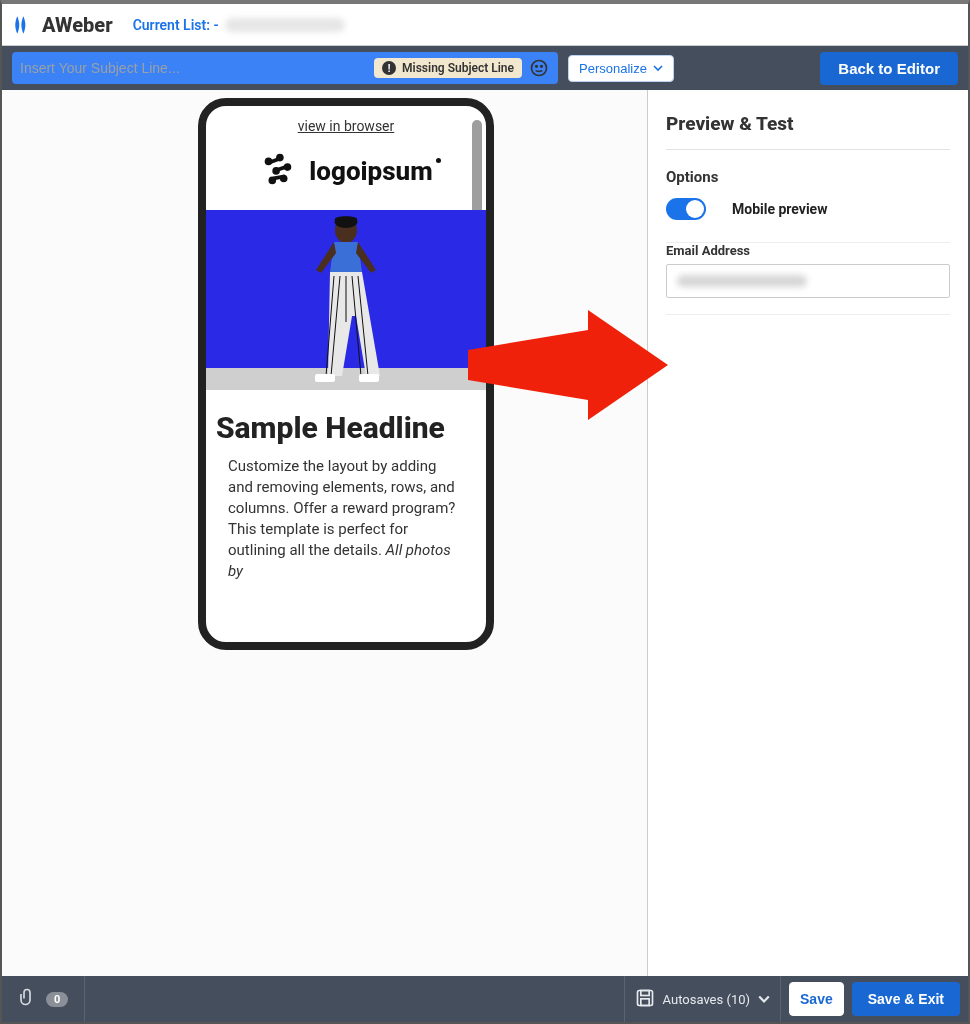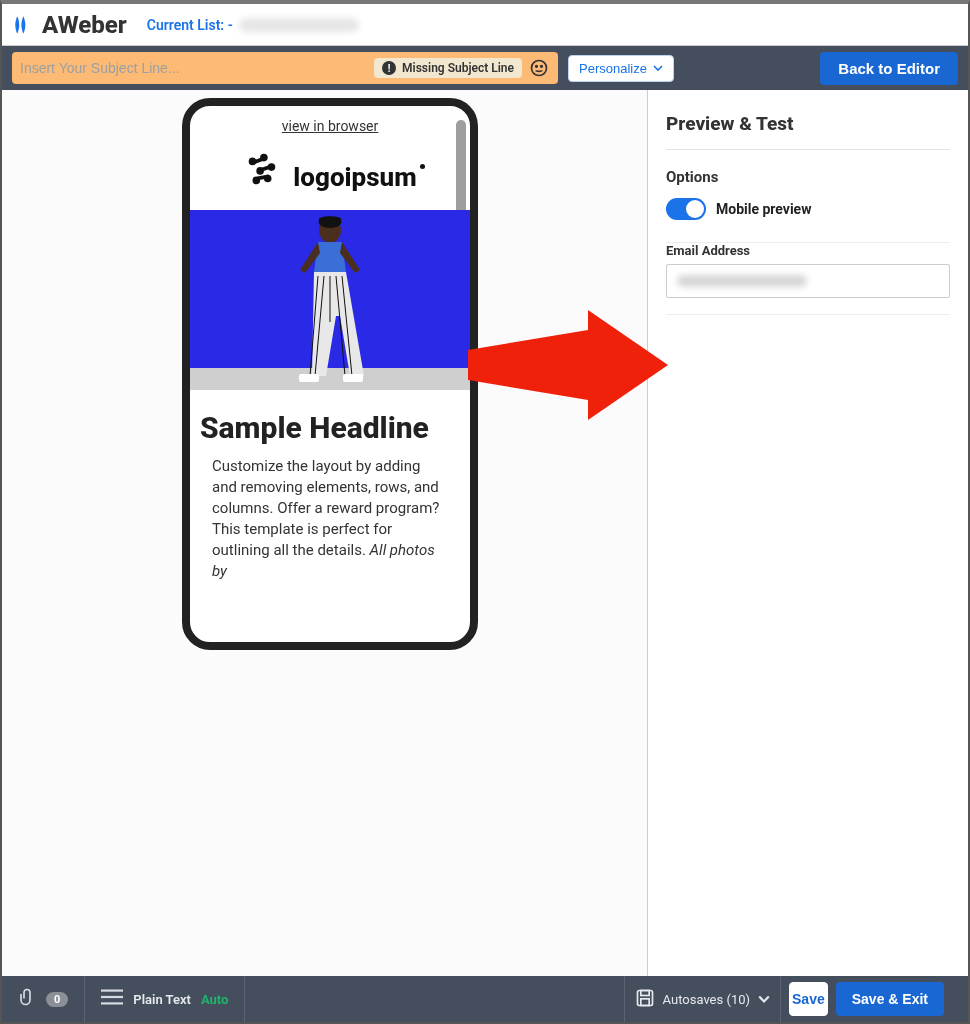--- a/index.html
+++ b/index.html
@@ -9,32 +9,32 @@
     background: #fff;
     border: 2px solid #555; border-top: 4px solid #777;
     display: flex; flex-direction: column;
   }
 
   
   .brandbar {
     height: 42px; display: flex; align-items: center; padding: 0 10px;
     border-bottom: 1px solid #ccc;
   }
-  .logo { display: flex; align-items: center; gap: 2px; font-weight: 800; font-size: 24px; color: #333; }
+  .logo { display: flex; align-items: center; gap: 2px; font-weight: 800; font-size: 20px; color: #333; }
   .logo svg { width: 28px; height: 28px; }
   .current-list { margin-left: 20px; color: #1a73e8; font-weight: 600; font-size: 14px; display:flex; align-items:center; gap:6px;}
   .blur-pill { display:inline-block; width:120px; height:14px; background:#ccc; border-radius:7px; filter: blur(3px); opacity:.5;}
 
   
   .subjbar {
     height: 44px; background: #454e5c; display: flex; align-items: center;
     padding: 0 10px; gap: 10px;
   }
   .subjwrap {
-    flex: 0 0 546px; height: 32px; background: #fdba74; border-radius: 4px;
+    flex: 0 0 546px; height: 32px; background: #3b82f6; border-radius: 4px;
     display: flex; align-items: center; padding: 0 8px; position: relative;
   }
   .subj-input {
     flex: 1; border: none; outline: none; font-size: 14px; color: #333;
     background: transparent;
   }
   .subj-input::placeholder { color: #9aa0a6; }
   .subj-badge {
     display: flex; align-items: center; gap: 6px; font-size: 12px;
     background: #f2e7cf; color: #333; padding: 3px 8px; border-radius: 4px;
@@ -54,63 +54,63 @@
     padding:8px 18px;border-radius:4px;cursor:pointer;
   }
 
   
   .main{flex:1;display:flex;overflow:hidden;}
   .left{flex:1;background:#fbfbfb;position:relative;border-right:1px solid #ccc;}
   .right{width:320px;background:#fff;padding:22px 18px;}
 
   
   .phone{
-    position:absolute;left:180px;top:8px;width:296px;height:552px;
+    position:absolute;left:196px;top:8px;width:296px;height:552px;
     border:8px solid #222;border-radius:28px;background:#fff;overflow:hidden;
   }
   .phone-inner{position:relative;width:100%;height:100%;overflow:hidden;}
   .p-scrollbar{position:absolute;right:4px;top:14px;width:10px;height:110px;background:#9e9e9e;border-radius:5px;}
   .view-link{display:block;text-align:center;color:#333;font-size:14px;text-decoration:underline;padding:12px 0 10px;}
-  .logo-row{display:flex;align-items:flex-end;justify-content:center;gap:12px;padding:6px 0 18px;}
+  .logo-row{display:flex;align-items:center;justify-content:center;gap:12px;padding:6px 0 18px;}
   .logo-row .mark svg{width:38px;height:38px;}
   .logo-row .word{font-weight:800;font-size:26px;color:#111;position:relative;}
   .logo-row .word::after{content:"";position:absolute;top:2px;right:-8px;width:5px;height:5px;border-radius:50%;background:#111;}
   .hero{width:100%;height:180px;background:#2a2ae6;position:relative;overflow:hidden;}
   .ground{position:absolute;left:0;right:0;bottom:0;height:22px;background:#cfcfcf;}
   .person{position:absolute;left:50%;bottom:4px;transform:translateX(-50%);}
   .headline{font-family:"Segoe UI",Roboto,sans-serif;font-weight:800;color:#222;font-size:30px;text-align:left;line-height:1.08;padding:22px 10px 12px;}
   .para{padding:0 22px 12px;color:#333;font-size:15px;line-height:1.4;}
   .para .ital{font-style:italic;}
 
   
   .arrow{position:absolute;left:466px;top:220px;width:200px;height:110px;pointer-events:none;}
 
   
   .panel-title{font-size:19px;font-weight:800;color:#333;padding-bottom:14px;border-bottom:1px solid #e2e2e2;}
   .opt-label{font-weight:700;color:#333;font-size:15px;margin-top:18px;}
-  .toggle-row{display:flex;align-items:center;gap:10px;margin-top:12px;padding-bottom:22px;border-bottom:1px solid #eee;}
+  .toggle-row{display:flex;align-items:center;gap:26px;margin-top:12px;padding-bottom:22px;border-bottom:1px solid #eee;}
   .toggle{width:40px;height:22px;border-radius:11px;background:#1a73e8;position:relative;cursor:pointer;}
   .toggle .knob{position:absolute;right:2px;top:2px;width:18px;height:18px;border-radius:50%;background:#fff;}
   .toggle-label{font-weight:700;color:#222;font-size:14px;}
   .field-label{font-weight:700;color:#333;font-size:13px;}
   .email-input{width:100%;height:34px;border:1px solid #ccc;border-radius:2px;margin-top:6px;padding:0 10px;display:flex;align-items:center;}
   .email-blur{width:130px;height:12px;background:#bbb;border-radius:6px;filter:blur(3px);opacity:.6;}
   .sep{height:1px;background:#eee;margin:16px 0 12px;}
   .send-test{float:right;background:#1967d2;color:#fff;border:none;font-size:14px;font-weight:600;padding:9px 14px;border-radius:4px;cursor:pointer;}
 
   
   .footer{height:46px;background:#454e5c;display:flex;align-items:center;color:#d7dbe1;}
   .f-seg{height:100%;display:flex;align-items:center;padding:0 16px;border-right:1px solid #5b6472;gap:10px;}
   .count-pill{background:#8a8f98;color:#fff;font-size:11px;font-weight:700;padding:1px 8px;border-radius:10px;}
   .pt-label{font-size:13px;font-weight:600;color:#e6e9ee;}
   .auto-label{color:#21b26e;font-weight:700;font-size:13px;}
   .f-spacer{flex:1;}
   .autosave{display:flex;align-items:center;gap:8px;font-size:13px;color:#e6e9ee;padding:0 10px;border-left:1px solid #5b6472;border-right:1px solid #5b6472;height:100%;}
-  .save-btn{background:#fff;color:#1967d2;border:1px solid #fff;font-weight:700;font-size:14px;padding:8px 2px;border-radius:4px;margin:0 8px;cursor:pointer;}
-  .saveexit-btn{background:#1967d2;color:#fff;border:none;font-weight:700;font-size:14px;padding:9px 16px;border-radius:4px;margin-right:24px;cursor:pointer;}
+  .save-btn{background:#fff;color:#1967d2;border:1px solid #fff;font-weight:700;font-size:14px;padding:8px 10px;border-radius:4px;margin:0 8px;cursor:pointer;}
+  .saveexit-btn{background:#1967d2;color:#fff;border:none;font-weight:700;font-size:14px;padding:9px 16px;border-radius:4px;margin-right:8px;cursor:pointer;}
   .chev-down{width:12px;height:12px;}
   .hamb svg{width:22px;height:18px;}
   .disk svg{width:20px;height:20px;}
   .clip svg{width:18px;height:20px;}
 </style>
 </head>
 <body>
 
 <div class="brandbar">
   <div class="logo">
@@ -228,33 +228,20 @@
 
 <div class="footer">
   <div class="f-seg">
     <span class="clip">
       <svg viewBox="0 0 24 24" fill="none" stroke="#d7dbe1" stroke-width="2.2">
           <path d="M8 14V6a4 4 0 018 0v10a6 6 0 01-12 0V8"></path>
         </svg>
     </span>
     <span class="count-pill">0</span>
   </div>
-  <div class="f-seg">
-    <span class="hamb">
-      <svg viewBox="0 0 24 18">
-          <g stroke="#d7dbe1" stroke-width="2.4">
-            <line x1="0" y1="2" x2="24" y2="2"></line>
-            <line x1="0" y1="9" x2="24" y2="9"></line>
-            <line x1="0" y1="16" x2="24" y2="16"></line>
-          </g>
-        </svg>
-    </span>
-    <span class="pt-label">Plain Text</span>
-    <span class="auto-label">Auto</span>
-  </div>
   <div class="f-spacer"></div>
   <div class="autosave">
     <span class="disk">
       <svg viewBox="0 0 24 24" fill="none" stroke="#e6e9ee" stroke-width="2">
           <rect x="3" y="3" width="18" height="18" rx="2"></rect>
           <rect x="7" y="3" width="10" height="6"></rect>
           <rect x="7" y="13" width="10" height="8"></rect>
         </svg>
     </span>
     <span>Autosaves (10)</span>

